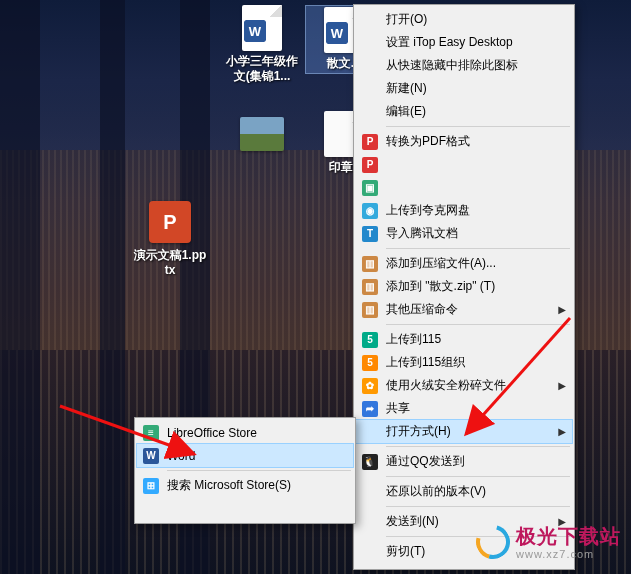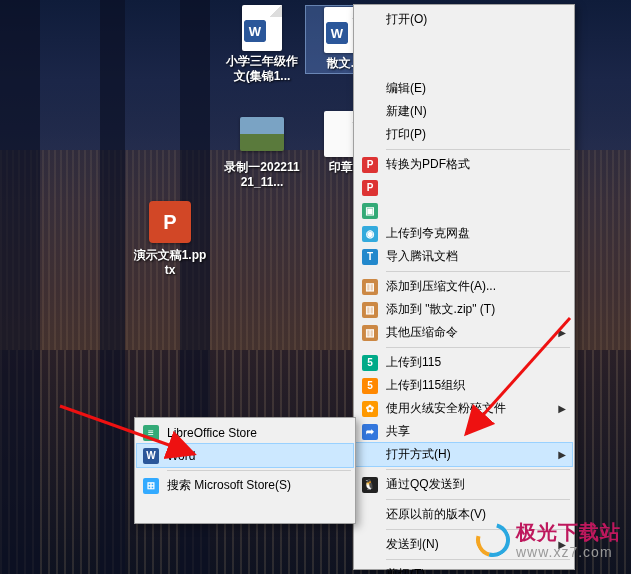--- a/index.html
+++ b/index.html
@@ -29,21 +29,21 @@
   .menu-item { display:flex; align-items:center; height: 23px; padding: 0 20px 0 30px; position: relative; white-space: nowrap; cursor: default; }
   .menu-item.hl { background: #cce8ff; outline:1px solid #99d1ff; }
   .menu-item .mi-icon { position:absolute; left:5px; width:18px; height:18px; display:flex; align-items:center; justify-content:center; font-size:12px; }
   .menu-item .arr { position:absolute; right:6px; font-size:10px; color:#333;}
   .menu-sep { height:1px; background:#d0d0d0; margin: 3px 2px 3px 30px; }
   .icn-sq { width:16px; height:16px; border-radius:2px; display:inline-flex; align-items:center; justify-content:center; color:#fff; font-size:10px; font-weight:bold;}
 
   .watermark { position:absolute; right:10px; bottom:14px; display:flex; align-items:center; gap:6px; }
   .wm-logo { width:34px; height:34px; border:4px solid #2aa8e0; border-left-color:#f5a623; border-radius:50%; border-top-color:transparent; transform:rotate(-30deg);}
   .wm-txt { font-size:20px; font-weight:bold; color:#be185d; letter-spacing:1px;}
-  .wm-sub { font-size:14px; color:#999; letter-spacing:1px; display:block; margin-top:-2px;}
+  .wm-sub { font-size:11px; color:#999; letter-spacing:1px; display:block; margin-top:-2px;}
 
   
   .arrows { position:absolute; inset:0; pointer-events:none; }
 </style>
 </head>
 <body>
 
 <div class="bg-layer bg-top"></div>
 <div class="bg-layer bg-mid"></div>
 <div class="bg-layer bg-low"></div>
@@ -62,21 +62,20 @@
   <div class="ic">
       <div class="doc-page"></div>
       <div class="badge-w">W</div>
     </div>
   <div class="lbl">散文.d</div>
 </div>
 <div class="desktop-icon" style="left:224px; top:112px;">
   <div class="ic">
       <div class="thumb"></div>
     </div>
-  <div class="lbl">录制一20221121_11...</div>
 </div>
 <div class="desktop-icon" style="left:306px; top:112px;">
   <div class="ic">
       <div class="doc-page" style="background:#fafafa"></div>
     </div>
   <div class="lbl">印章..</div>
 </div>
 <div class="desktop-icon" style="left:132px; top:200px;">
   <div class="ic">
       <div class="ppt-ic">P</div>
@@ -84,35 +83,33 @@
   <div class="lbl">演示文稿1.pptx</div>
 </div>
 
 <div class="menu" id="main-menu" style="left:353px; top:4px; width:222px; height:566px;">
     <div class="menu-item">
       <span class="mi-icon"></span>
       <span>打开(O)</span>
     </div>
     <div class="menu-item">
       <span class="mi-icon"></span>
-    </div>
-    <div class="menu-item">
-      <span class="mi-icon"></span>
+      <span>设置 iTop Easy Desktop</span>
+    </div>
+    <div class="menu-item">
+      <span class="mi-icon"></span>
+      <span>从快速隐藏中排除此图标</span>
+    </div>
+    <div class="menu-item">
+      <span class="mi-icon"></span>
+      <span>新建(N)</span>
     </div>
     <div class="menu-item">
       <span class="mi-icon"></span>
       <span>编辑(E)</span>
-    </div>
-    <div class="menu-item">
-      <span class="mi-icon"></span>
-      <span>新建(N)</span>
-    </div>
-    <div class="menu-item">
-      <span class="mi-icon"></span>
-      <span>打印(P)</span>
     </div>
     <div class="menu-sep"></div>
     <div class="menu-item">
       <span class="mi-icon">
         <span class="icn-sq" style="background: rgb(221, 51, 51);">P</span>
       </span>
       <span>转换为PDF格式</span>
     </div>
     <div class="menu-item">
       <span class="mi-icon">

